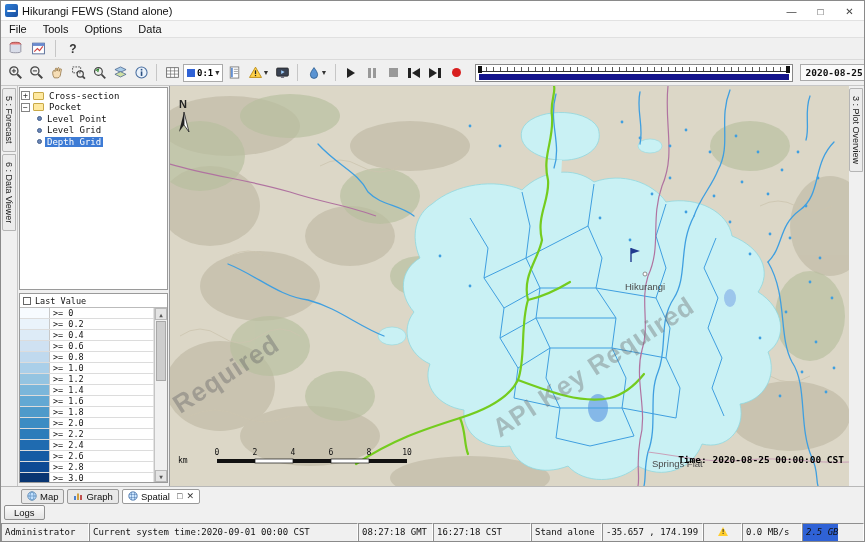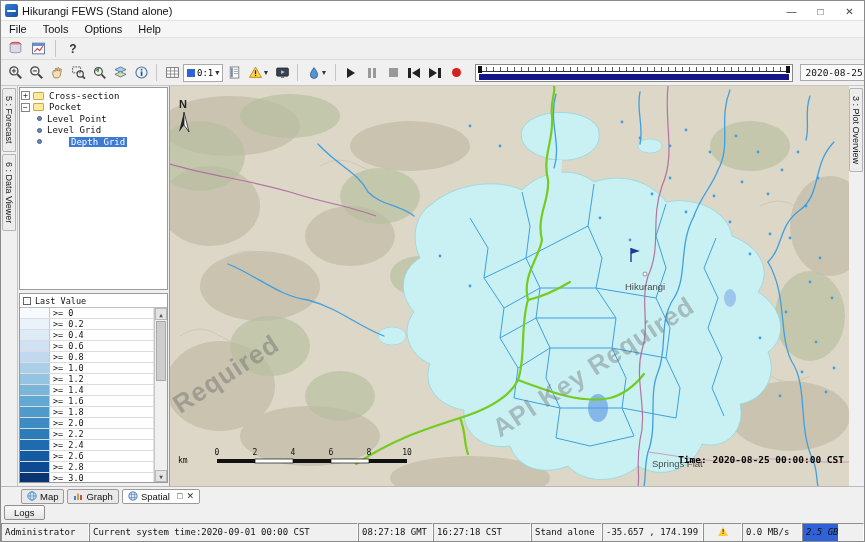--- a/index.html
+++ b/index.html
@@ -13,21 +13,21 @@
   .title-text { font-size:11px; color:#111;text-align:center; }
   .win-controls { position:absolute; right:0; top:0; height:20px; display:flex; }
   .win-btn { width:29px; height:20px; display:flex; align-items:center; justify-content:center; font-size:10px; color:#444; }
 
   
   .menubar { position:absolute; top:20px; left:0; right:0; height:17px; background:#f6f6f6; display:flex; align-items:center; border-bottom:1px solid #e0e0e0; }
   .menu-item { font-size:11px; color:#111; padding:1px 8px; }
 
   
   .toolbar1 { position:absolute; top:37px; left:0; right:0; height:22px; background:#f0f0f0; border-bottom:1px solid #dadada; display:flex; align-items:center; padding-left:4px; gap:3px; }
-  .toolbar2 { position:absolute; top:59px; left:0; right:0; height:26px; background:#f0f0f0; border-bottom:1px solid #c7c7c7; display:flex; align-items:center; padding-left:4px; gap:1px; }
+  .toolbar2 { position:absolute; top:59px; left:0; right:0; height:26px; background:#f0f0f0; border-bottom:1px solid #c7c7c7; display:flex; align-items:center; padding-left:4px; gap:1px;font-weight:bold; }
   .tbtn { width:20px; height:20px; display:flex; align-items:center; justify-content:center; border:1px solid transparent; border-radius:2px; flex:0 0 auto; }
   .tsep { width:1px; height:17px; background:#c6c6c6; margin:0 4px; flex:0 0 auto; }
   .scale-dd { display:flex; align-items:center; gap:2px; border:1px solid #aaa; background:#fff; height:18px; padding:0 3px; font-size:9px; font-family:"DejaVu Sans Mono",monospace; }
   .blue-sq { width:8px; height:8px; background:#2f62d6; display:inline-block; }
   .dd-arrow { font-size:7px; color:#333; }
   .tri-right { width:0; height:0; border-top:5px solid transparent; border-bottom:5px solid transparent; border-left:8px solid #222; }
   .tri-left { width:0; height:0; border-top:5px solid transparent; border-bottom:5px solid transparent; border-right:8px solid #222; }
   .pbar { width:3px; height:10px; background:#999; }
   .pbar.dark { background:#222; }
   .pause-ic { display:flex; gap:2px; }
@@ -48,21 +48,21 @@
 
   
   .leftpanel { position:absolute; left:17px; top:85px; width:151px; height:400px; background:#f0f0f0; padding:1px; }
   .treebox { height:203px; background:#fff; border:1px solid #9a9a9a; font-family:"DejaVu Sans Mono",monospace; font-size:9px; padding:2px 1px; overflow:hidden; }
   .trow { height:11.5px; display:flex; align-items:center; gap:3px; white-space:nowrap; }
   .trow.child { padding-left:16px; }
   .expander { width:9px; height:9px; border:1px solid #848484; background:#fff; font-size:8px; line-height:7px; text-align:center; color:#333; flex:0 0 auto; }
   .folder { width:11px; height:8px; background:#ffe9a0; border:1px solid #c8a948; border-radius:1px; flex:0 0 auto; }
   .leafdot { width:5px; height:5px; border-radius:50%; background:#6a86b8; border:1px solid #44608c; flex:0 0 auto; }
   .tlabel { color:#111; padding:0 2px; }
-  .tlabel.sel { background:#3d7bd5; color:#fff;margin-left:24px; }
+  .tlabel.sel { background:#3d7bd5; color:#fff; }
 
   .legendbox { margin-top:3px; height:190px; background:#fff; border:1px solid #9a9a9a; position:relative; font-family:"DejaVu Sans Mono",monospace; font-size:8.5px; }
   .legend-head { height:14px; display:flex; align-items:center; gap:4px; border-bottom:1px solid #bbb; padding-left:3px; color:#111; }
   .chk { width:8px; height:8px; border:1px solid #666; background:#fff; flex:0 0 auto; }
   .legend-list { position:absolute; top:14px; bottom:0; left:0; right:13px; overflow:hidden; }
   .legend-row { height:11px; display:flex; border-bottom:1px solid #dcdcdc; }
   .legend-swatch { width:30px; border-right:1px solid #c8c8c8; flex:0 0 auto; }
   .legend-label { padding:0 3px; color:#111; border-right:1px solid #e4e4e4; flex:1; }
   .vsb { position:absolute; top:14px; bottom:0; right:0; width:13px; background:#f0f0f0; border-left:1px solid #c4c4c4; }
   .vsb .arr { height:12px; font-size:6px; color:#555; text-align:center; line-height:12px; background:#e4e4e4; border:1px solid #b8b8b8; }
@@ -103,21 +103,21 @@
       <span class="win-btn">—</span>
       <span class="win-btn">□</span>
       <span class="win-btn">✕</span>
     </div>
   </div>
 
   <div class="menubar">
     <span class="menu-item">File</span>
     <span class="menu-item">Tools</span>
     <span class="menu-item">Options</span>
-    <span class="menu-item">Help</span>
+    <span class="menu-item">Data</span>
   </div>
 
   <div class="toolbar1">
     <span class="tbtn">
       <svg width="15" height="15" viewBox="0 0 14 14">
           <ellipse cx="7" cy="3.2" rx="5" ry="2" fill="#e87c7c" stroke="#a04040" stroke-width="0.8"></ellipse>
           <path d="M2,3.2 V10 C2,11.3 12,11.3 12,10 V3.2" fill="#d9dde9" stroke="#8a8a9a" stroke-width="0.8"></path>
         </svg>
     </span>
     <span class="tbtn">

